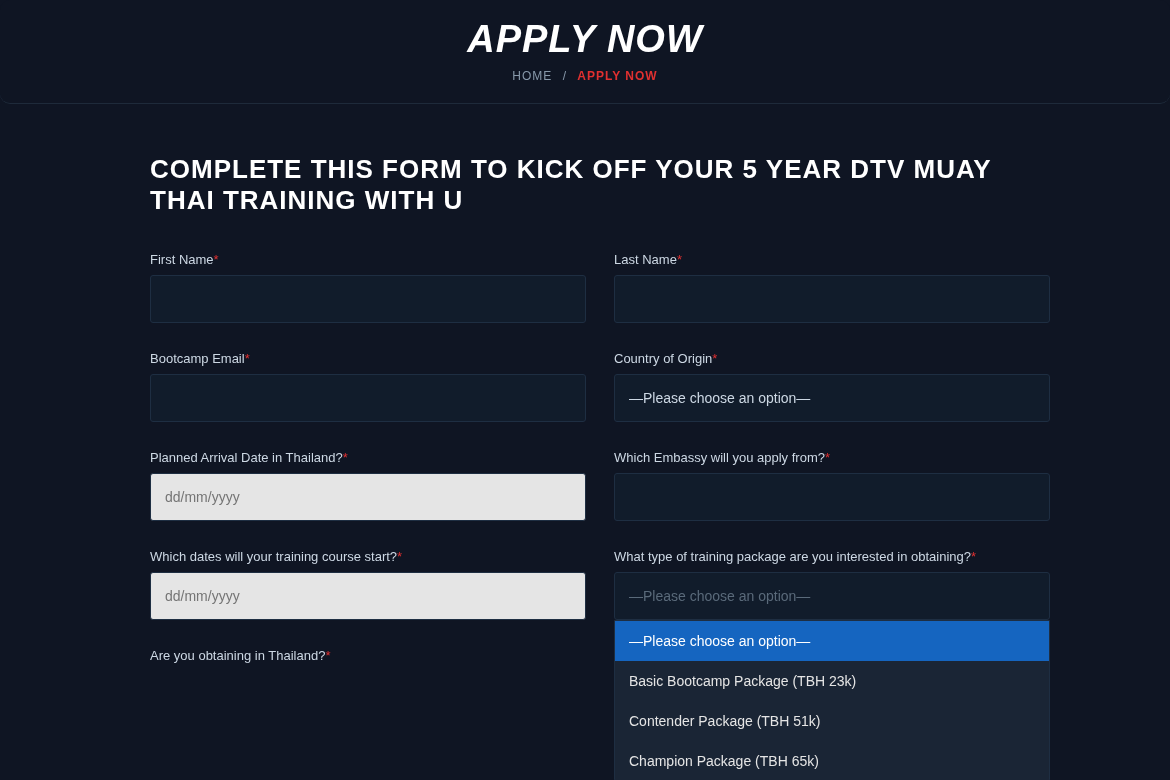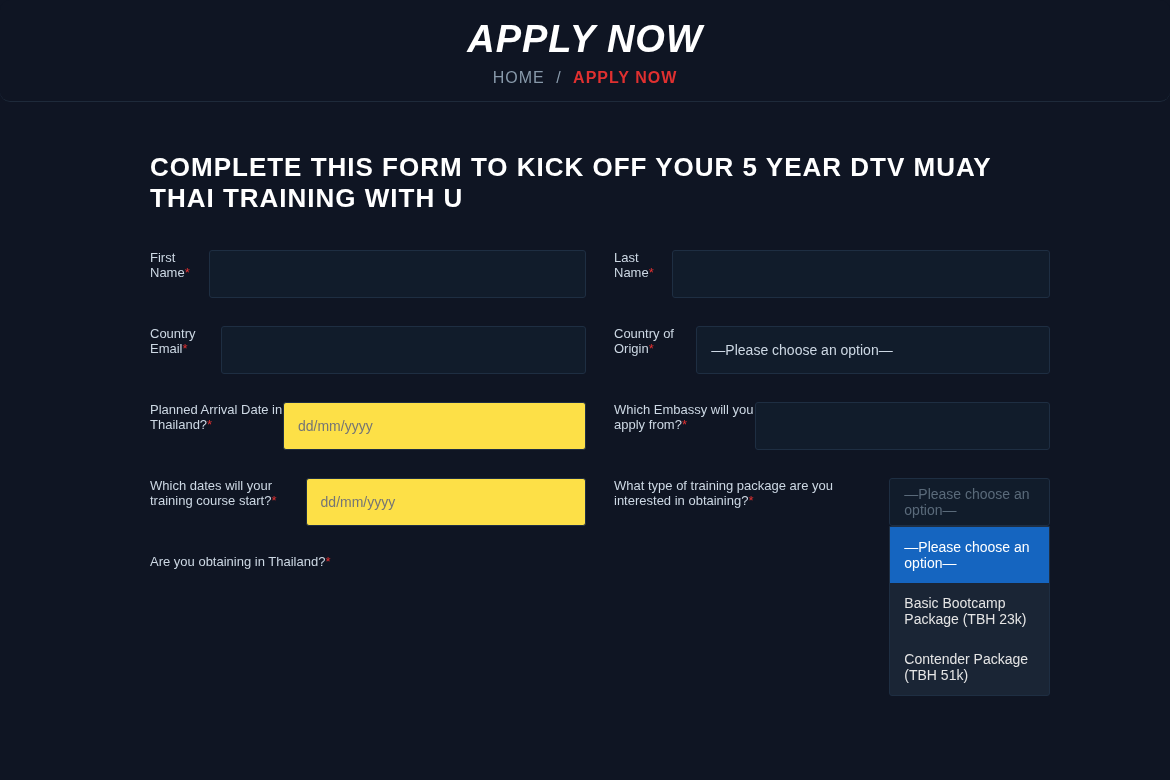--- a/index.html
+++ b/index.html
@@ -9,35 +9,35 @@
       color: #ffffff;
       min-height: 780px;
       width: 1170px;
       overflow-x: hidden;
     }
 
     
     .header-banner {
       background-color: #0f1523;
       text-align: center;
-      padding: 18px 0 14px 0;
+      padding: 18px 0 20px 0;
       border-bottom: 1px solid #1e2a3a;
       border-radius: 10px;
     }
     .header-title {
       font-size: 38px;
       font-weight: 900;
       color: #ffffff;
       letter-spacing: 1px;
       text-transform: uppercase;
       font-style: italic;
     }
     .breadcrumb {
       margin-top: 8px;
-      font-size: 16px;
+      font-size: 12px;
       letter-spacing: 1px;
       color: #8899aa;
       text-transform: uppercase;
     }
     .breadcrumb-home {
       color: #8899aa;
     }
     .breadcrumb-sep {
       color: #8899aa;
       margin: 0 6px;
@@ -63,21 +63,21 @@
     }
 
     .form-row {
       display: flex;
       gap: 28px;
       margin-bottom: 28px;
     }
     .form-group {
       flex: 1;
       display: flex;
-      flex-direction: row;
+      flex-direction: column;
     }
     .form-label {
       font-size: 13px;
       color: #cdd8e4;
       margin-bottom: 8px;
       font-weight: 500;
     }
     .required-star {
       color: #e03030;
     }
@@ -110,21 +110,21 @@
       appearance: none;
       cursor: pointer;
     }
     .form-select option {
       background-color: #1a2a3a;
       color: #cdd8e4;
     }
 
     
     .form-input-date {
-      background-color: #fde047;
+      background-color: #e5e5e5;
       border: 1px solid #1e2e42;
       border-radius: 3px;
       color: #5a6a7a;
       padding: 12px 14px;
       font-size: 14px;
       outline: none;
       height: 48px;
       width: 100%;
     }
 
@@ -207,21 +207,21 @@
       <label class="form-label">
         <span>Last Name</span><span class="required-star">*</span>
       </label>
       <input class="form-input" type="text" style="">
     </div>
   </div>
 
   <div class="form-row">
     <div class="form-group">
       <label class="form-label">
-        <span>Country Email</span><span class="required-star">*</span>
+        <span>Bootcamp Email</span><span class="required-star">*</span>
       </label>
       <input class="form-input" type="email" style="">
     </div>
     <div class="form-group">
       <label class="form-label">
         <span>Country of Origin</span><span class="required-star">*</span>
       </label>
       <select class="form-select">
         <option value="">—Please choose an option—</option>
         <option value="us">United States</option>
@@ -259,20 +259,21 @@
         <span>What type of training package are you interested in obtaining?</span><span class="required-star">*</span>
       </label>
       <div class="dropdown-open-wrapper">
         <div class="dropdown-display">
           <span>—Please choose an option—</span>
         </div>
         <div class="dropdown-list">
           <div class="dropdown-option selected">—Please choose an option—</div>
           <div class="dropdown-option">Basic Bootcamp Package (TBH 23k)</div>
           <div class="dropdown-option">Contender Package (TBH 51k)</div>
+          <div class="dropdown-option">Champion Package (TBH 65k)</div>
         </div>
       </div>
     </div>
   </div>
 
   <div class="form-row">
     <div class="form-group">
       <label class="form-label">
         <span>Are you obtaining in Thailand?</span><span class="required-star">*</span>
       </label>

